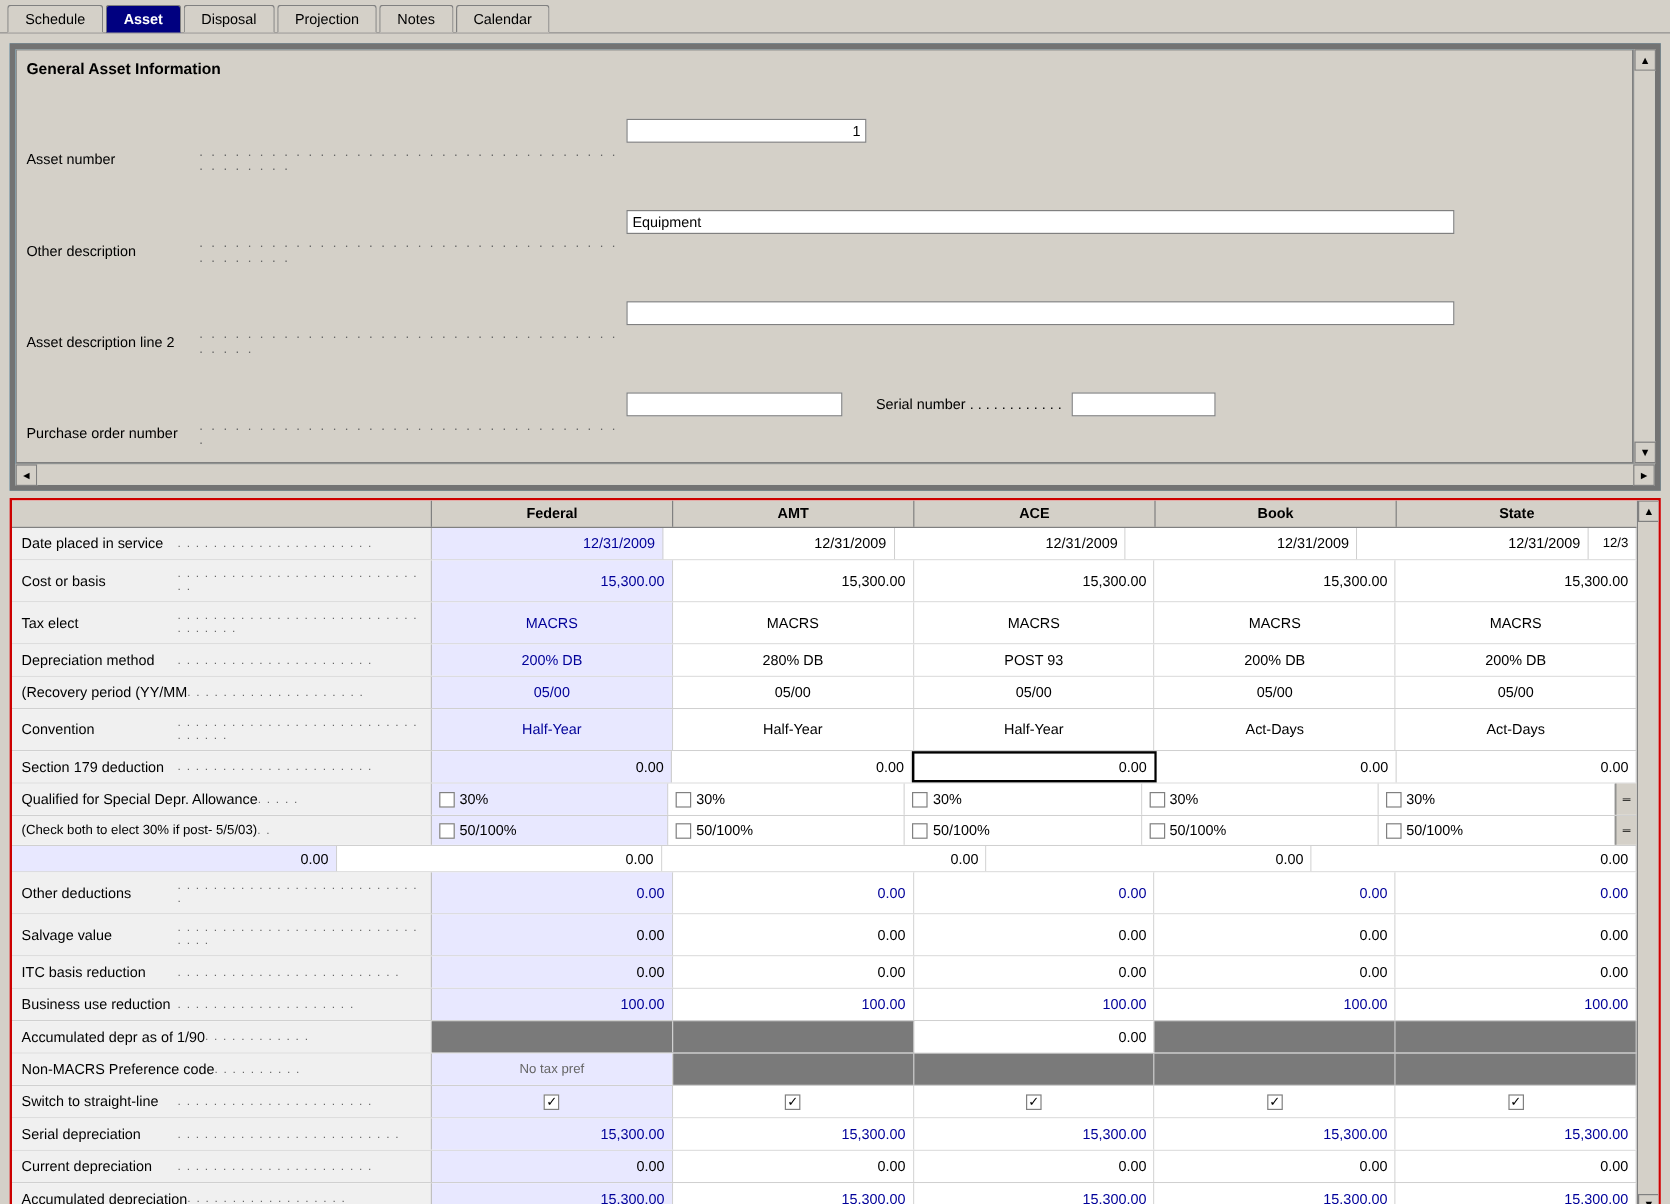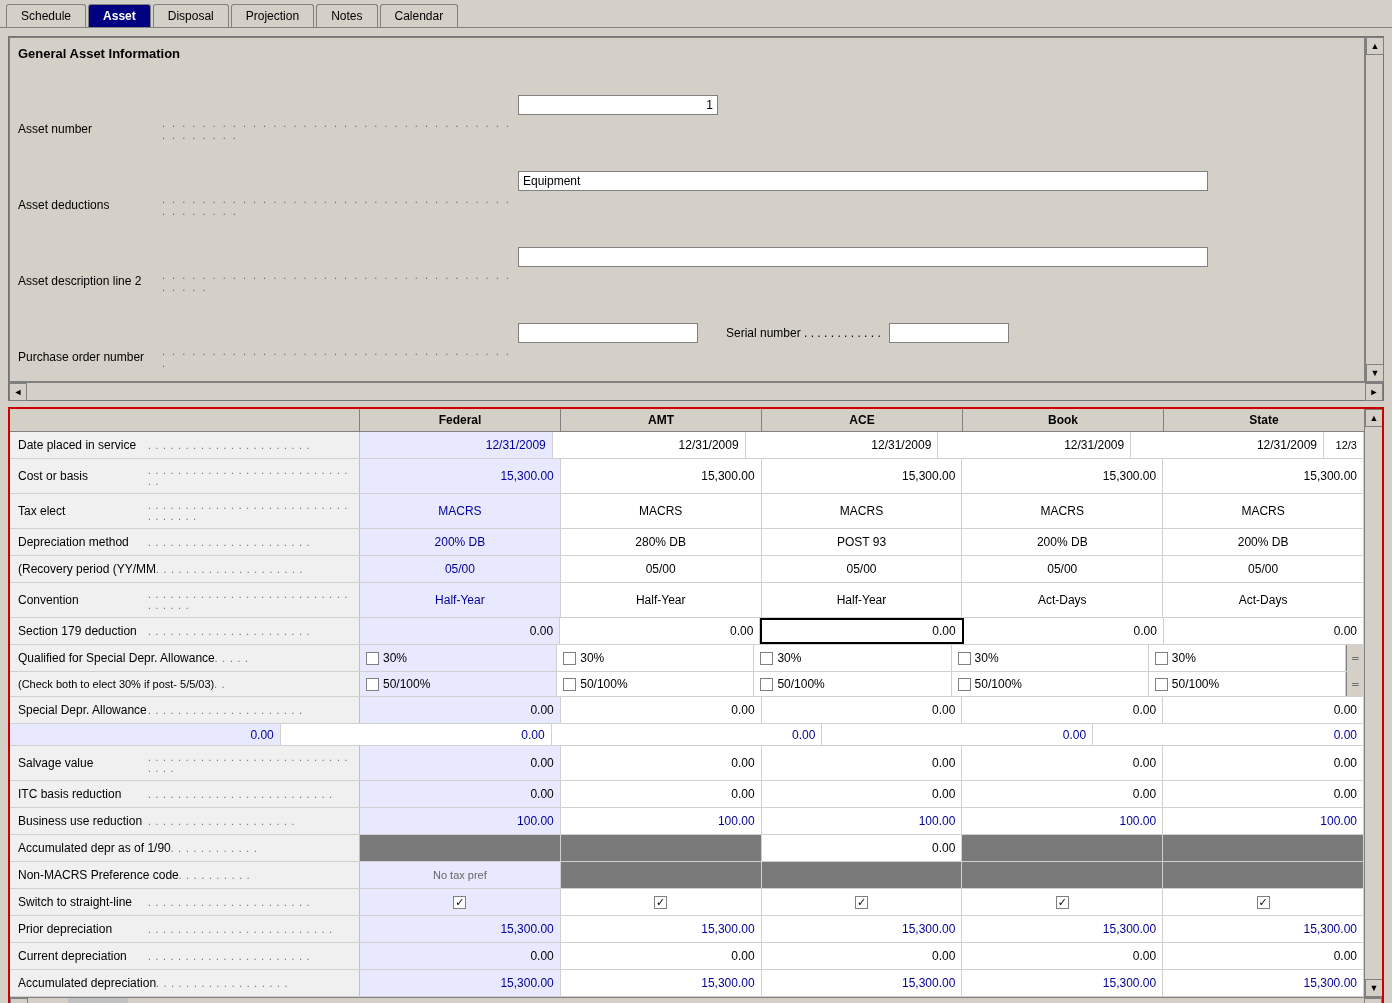--- a/index.html
+++ b/index.html
@@ -218,21 +218,21 @@
       justify-content: center;
       cursor: pointer;
       font-size: 9px;
     }
     .scroll-thumb {
       flex: 1;
       background: #c0c0c0;
     }
 
     .outer-wrapper {
-      border: 1px solid #737373;
+      border: 5px solid #737373;
       background: #7dd3fc;
     }
 
     .top-section-wrapper {
       display: flex;
     }
     .top-section-content {
       flex: 1;
       overflow: hidden;
     }
@@ -281,21 +281,21 @@
           <div class="info-row">
             <div class="info-label">
               <span class="info-label-text">Asset number</span>
               <span class="dots">. . . . . . . . . . . . . . . . . . . . . . . . . . . . . . . . . . . . . . . . . . .</span>
             </div>
             <input class="info-input medium" style="text-align: right;" value="1">
           </div>
 
           <div class="info-row">
             <div class="info-label">
-              <span class="info-label-text">Asset deductions</span>
+              <span class="info-label-text">Other description</span>
               <span class="dots">. . . . . . . . . . . . . . . . . . . . . . . . . . . . . . . . . . . . . . . . . . .</span>
             </div>
             <input class="info-input wide text-left" value="Equipment" style="">
           </div>
 
           <div class="info-row">
             <div class="info-label">
               <span class="info-label-text">Asset description line 2</span>
               <span class="dots">. . . . . . . . . . . . . . . . . . . . . . . . . . . . . . . . . . . . . . . .</span>
             </div>
@@ -478,32 +478,32 @@
             <span class="cb-label">50/100%</span>
           </div>
           <div class="grid-cell cb-cell" style="justify-content:flex-start; padding-left:6px;">
             <span class="cb-box"></span>
             <span class="cb-label">50/100%</span>
           </div>
           <div style="width:18px; min-width:18px; background:#d4d0c8; border-left:1px solid #808080; display:flex; align-items:center; justify-content:center; font-size:9px;">═</div>
         </div>
 
         <div class="grid-row">
-          <div class="row-label">
-            <span class="row-label-text">Special Depr. Allowance</span>
-            <span class="row-dots"> . . . . . . . . . . . . . . . . . . . . .</span>
-          </div>
           <div class="grid-cell" style="background:#e8e8ff;">0.00</div>
           <div class="grid-cell">0.00</div>
           <div class="grid-cell">0.00</div>
           <div class="grid-cell">0.00</div>
           <div class="grid-cell">0.00</div>
         </div>
 
         <div class="grid-row">
+          <div class="row-label">
+            <span class="row-label-text">Other deductions</span>
+            <span class="row-dots"> . . . . . . . . . . . . . . . . . . . . . . . . . . . .</span>
+          </div>
           <div class="grid-cell blue-text" style="background:#e8e8ff; color:#000099;">0.00</div>
           <div class="grid-cell blue-text" style="color:#000099;">0.00</div>
           <div class="grid-cell blue-text" style="color:#000099;">0.00</div>
           <div class="grid-cell blue-text" style="color:#000099;">0.00</div>
           <div class="grid-cell blue-text" style="color:#000099;">0.00</div>
         </div>
 
         <div class="grid-row">
           <div class="row-label">
             <span class="row-label-text">Salvage value</span>
@@ -581,21 +581,21 @@
           <div class="grid-cell center-text" style="justify-content:center;">
             <span class="cb-box" style="background:#fff; border:1px solid #808080; width:13px; height:13px; display:inline-flex; align-items:center; justify-content:center;">✓</span>
           </div>
           <div class="grid-cell center-text" style="justify-content:center;">
             <span class="cb-box" style="background:#fff; border:1px solid #808080; width:13px; height:13px; display:inline-flex; align-items:center; justify-content:center;">✓</span>
           </div>
         </div>
 
         <div class="grid-row">
           <div class="row-label">
-            <span class="row-label-text">Prior depreciation</span>
+            <span class="row-label-text">Serial depreciation</span>
             <span class="row-dots"> . . . . . . . . . . . . . . . . . . . . . . . . .</span>
           </div>
           <div class="grid-cell blue-text" style="background:#e8e8ff; color:#000099;">15,300.00</div>
           <div class="grid-cell blue-text" style="color:#000099;">15,300.00</div>
           <div class="grid-cell blue-text" style="color:#000099;">15,300.00</div>
           <div class="grid-cell blue-text" style="color:#000099;">15,300.00</div>
           <div class="grid-cell blue-text" style="color:#000099;">15,300.00</div>
         </div>
 
         <div class="grid-row">

